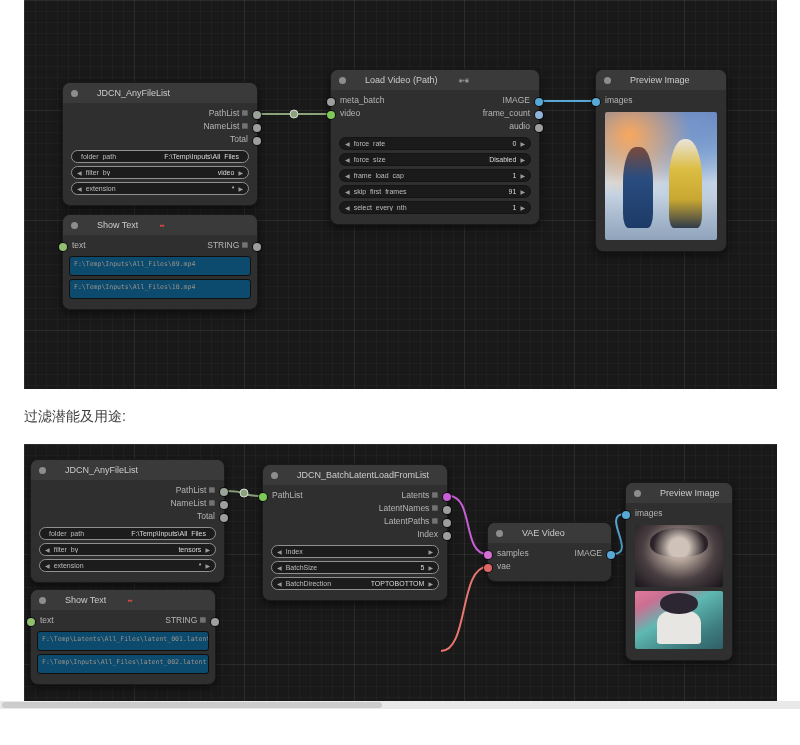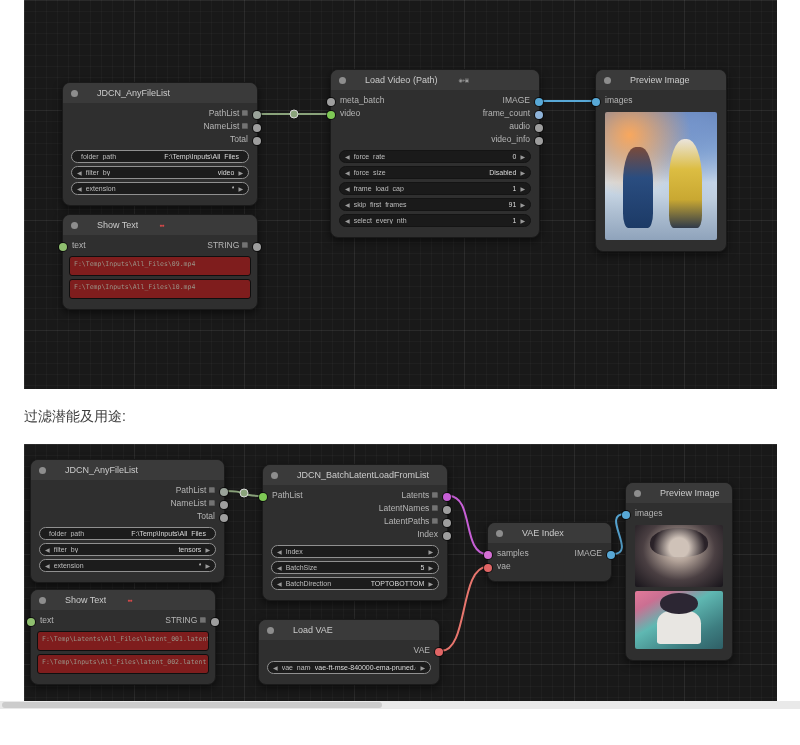--- a/index.html
+++ b/index.html
@@ -49,21 +49,21 @@
   .port.out{right:-4px}
 
   .widget{height:13px;margin:3px 8px;display:flex;align-items:center;border-radius:7px;
     background:#1c1c1c;font-size:7px;padding:0 5px;color:#cfcfcf}
   .widget.light{border:1px solid #909090}
   .widget.dark{border:1px solid #141414;background:#1a1a1a}
   .widget .arrow{color:#9a9a9a;font-size:6px;flex:none}
   .widget .wlabel{margin:0 4px;color:#bdbdbd;white-space:nowrap;overflow:hidden}
   .widget .wvalue{margin-left:auto;margin-right:4px;color:#dadada;white-space:nowrap;overflow:hidden}
 
-  .textbox{margin:3px 6px;height:20px;background:#7f1d1d;border:1px solid #0f0f0f;border-radius:3px;
+  .textbox{margin:3px 6px;height:20px;background:#0c4a6e;border:1px solid #0f0f0f;border-radius:3px;
     font-family:"DejaVu Sans Mono",monospace;font-size:6.5px;color:#9a9488;padding:3px 4px;
     overflow:hidden;white-space:nowrap}
 
   .imgwrap{margin:4px 9px;border-radius:2px;overflow:hidden;position:relative}
 
   .img-sunset{background:
     radial-gradient(circle at 22% 18%, rgba(255,168,88,.95), rgba(255,168,88,0) 45%),
     radial-gradient(circle at 78% 12%, rgba(118,150,205,.85), rgba(118,150,205,0) 52%),
     linear-gradient(180deg,#5f7db3 0%,#8fb0d8 30%,#d3e0ec 55%,#aebfd2 78%,#8fa3bb 100%)}
   .img-sunset::before{content:"";position:absolute;left:16%;top:27%;width:27%;height:64%;
@@ -177,26 +177,20 @@
             <span class="port in" style="background: rgb(126, 200, 85);"></span>
             <span class="in-label">video</span>
             <span class="out-wrap">
               <span class="out-label">frame_count</span>
             </span>
             <span class="port out" style="background: rgb(143, 179, 217);"></span>
           </div>
           <div class="iorow">
             <span class="out-wrap">
               <span class="out-label">audio</span>
-            </span>
-            <span class="port out" style="background: rgb(158, 158, 158);"></span>
-          </div>
-          <div class="iorow">
-            <span class="out-wrap">
-              <span class="out-label">video_info</span>
             </span>
             <span class="port out" style="background: rgb(158, 158, 158);"></span>
           </div>
           <div class="widget dark">
             <span class="arrow">◀</span>
             <span class="wlabel">force_rate</span>
             <span class="wvalue">0</span>
             <span class="arrow">▶</span>
           </div>
           <div class="widget dark">
@@ -343,54 +337,34 @@
             <span class="arrow">◀</span>
             <span class="wlabel">BatchDirection</span>
             <span class="wvalue">TOPTOBOTTOM</span>
             <span class="arrow">▶</span>
           </div>
         </div>
       </div>
       <div class="node" style="left: 463px; top: 78px; width: 125px;">
         <div class="node-header">
           <span class="title-dot"></span>
-          <span class="node-title">VAE Index</span>
+          <span class="node-title">VAE Video</span>
         </div>
         <div class="node-body">
           <div class="iorow">
             <span class="port in" style="background: rgb(212, 111, 212);"></span>
             <span class="in-label">samples</span>
             <span class="out-wrap">
               <span class="out-label">IMAGE</span>
             </span>
             <span class="port out" style="background: rgb(88, 168, 214);"></span>
           </div>
           <div class="iorow">
             <span class="port in" style="background: rgb(224, 101, 101);"></span>
             <span class="in-label">vae</span>
-          </div>
-        </div>
-      </div>
-      <div class="node" style="left: 234px; top: 175px; width: 182px;">
-        <div class="node-header">
-          <span class="title-dot"></span>
-          <span class="node-title">Load VAE</span>
-        </div>
-        <div class="node-body">
-          <div class="iorow">
-            <span class="out-wrap">
-              <span class="out-label">VAE</span>
-            </span>
-            <span class="port out" style="background: rgb(224, 101, 101);"></span>
-          </div>
-          <div class="widget light">
-            <span class="arrow">◀</span>
-            <span class="wlabel">vae_name</span>
-            <span class="wvalue">vae-ft-mse-840000-ema-pruned.ckpt</span>
-            <span class="arrow">▶</span>
           </div>
         </div>
       </div>
       <div class="node" style="left: 6px; top: 145px; width: 186px;">
         <div class="node-header">
           <span class="title-dot"></span>
           <span class="node-title">Show Text</span>
           <span class="badge" style="color: rgb(214, 73, 73);">●●</span>
         </div>
         <div class="node-body">

